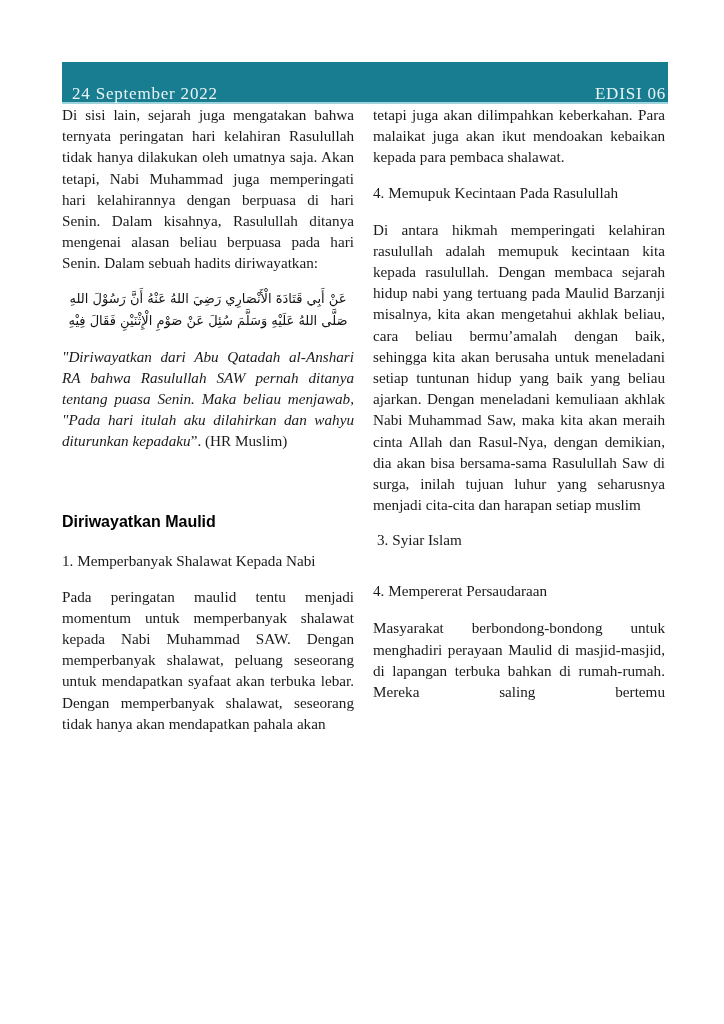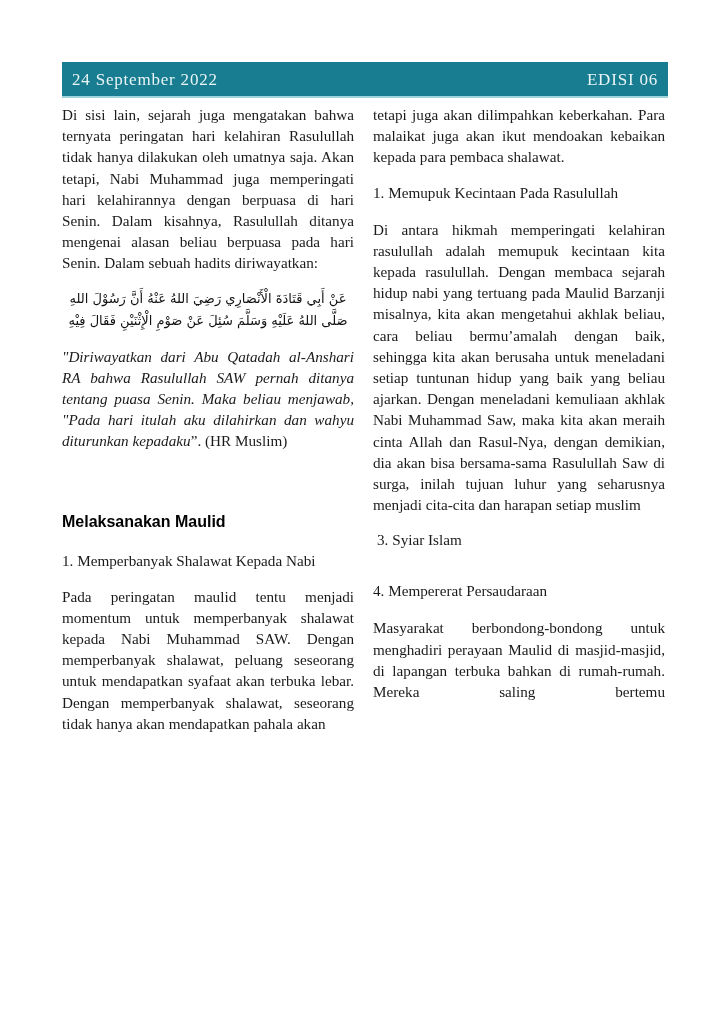--- a/index.html
+++ b/index.html
@@ -1,25 +1,25 @@
 <!DOCTYPE html>
 <html><head>
   <meta charset="utf-8">
   <style>
     html, body { margin: 0; padding: 0; background: #ffffff; }
     body { width: 724px; height: 1024px; position: relative; overflow: hidden; }
     .page { position: absolute; left: 0; top: 0; width: 724px; height: 1024px; background: #ffffff; }
 
     .header-bar {
-      position: absolute; left: 62px; top: 62px; width: 606px; height: 36px;
+      position: absolute; left: 62px; top: 62px; width: 606px; height: 42px;
       background: #187d90;
       border-bottom: 2px solid #9fd3dc;
       box-sizing: border-box;
-      display: flex; align-items: center; justify-content: space-between;
-      padding: 0 10px 0 10px;
+      display: flex; align-items: flex-end; justify-content: space-between;
+      padding: 0 2px 0 10px;
       color: #e9f4f6;
       font-family: "Liberation Serif", serif;
       font-size: 17px; letter-spacing: 0.8px;
     }
     .header-bar span { line-height: 1; }
 
     .col { position: absolute; top: 104px; width: 292px;
       font-family: "Liberation Serif", serif; font-size: 15.2px; color: #1a1a1a; }
     .col-left { left: 62px; }
     .col-right { left: 373px; }
@@ -58,34 +58,34 @@
     <div style="height:14px"></div>
     <div>
       <p class="arabic">عَنْ أَبِي قَتَادَةَ الْأَنْصَارِي رَضِيَ اللهُ عَنْهُ أَنَّ رَسُوْلَ اللهِ</p>
       <p class="arabic">صَلَّى اللهُ عَلَيْهِ وَسَلَّمَ سُئِلَ عَنْ صَوْمِ الْإِثْنَيْنِ فَقَالَ فِيْهِ</p>
     </div>
 
     <div style="height:14px"></div>
     <p class="para quote"><span>"Diriwayatkan dari Abu Qatadah al-Anshari RA bahwa Rasulullah SAW pernah ditanya tentang puasa Senin. Maka beliau menjawab, "Pada hari itulah aku dilahirkan dan wahyu diturunkan kepadaku</span><span class="normal">”. (HR Muslim)</span></p>
 
     <div style="height:58px"></div>
-    <p class="section-heading">Melaksanakan Maulid</p>
+    <p class="section-heading">Diriwayatkan Maulid</p>
 
     <div style="height:16px"></div>
     <p class="subheading">1. Memperbanyak Shalawat Kepada Nabi</p>
 
     <div style="height:15px"></div>
     <p class="para">Pada peringatan maulid tentu menjadi momentum untuk memperbanyak shalawat kepada Nabi Muhammad SAW. Dengan memperbanyak shalawat, peluang seseorang untuk mendapatkan syafaat akan terbuka lebar. Dengan memperbanyak shalawat, seseorang tidak hanya akan mendapatkan pahala akan</p>
   </div>
 
   <div class="col col-right">
     <p class="para">tetapi juga akan dilimpahkan keberkahan. Para malaikat juga akan ikut mendoakan kebaikan kepada para pembaca shalawat.</p>
 
     <div style="height:14px"></div>
-    <p class="subheading">1. Memupuk Kecintaan Pada Rasulullah</p>
+    <p class="subheading">4. Memupuk Kecintaan Pada Rasulullah</p>
 
     <div style="height:16px"></div>
     <p class="para">Di antara hikmah memperingati kelahiran rasulullah adalah memupuk kecintaan kita kepada rasulullah. Dengan membaca sejarah hidup nabi yang tertuang pada Maulid Barzanji misalnya, kita akan mengetahui akhlak beliau, cara beliau bermu’amalah dengan baik, sehingga kita akan berusaha untuk meneladani setiap tuntunan hidup yang baik yang beliau ajarkan. Dengan meneladani kemuliaan akhlak Nabi Muhammad Saw, maka kita akan meraih cinta Allah dan Rasul-Nya, dengan demikian, dia akan bisa bersama-sama Rasulullah Saw di surga, inilah tujuan luhur yang seharusnya menjadi cita-cita dan harapan setiap muslim</p>
 
     <div style="height:14px"></div>
     <p class="subheading" style="padding-left:4px;">3. Syiar Islam</p>
 
     <div style="height:16px"></div>
 
     <div style="height:14px"></div>

